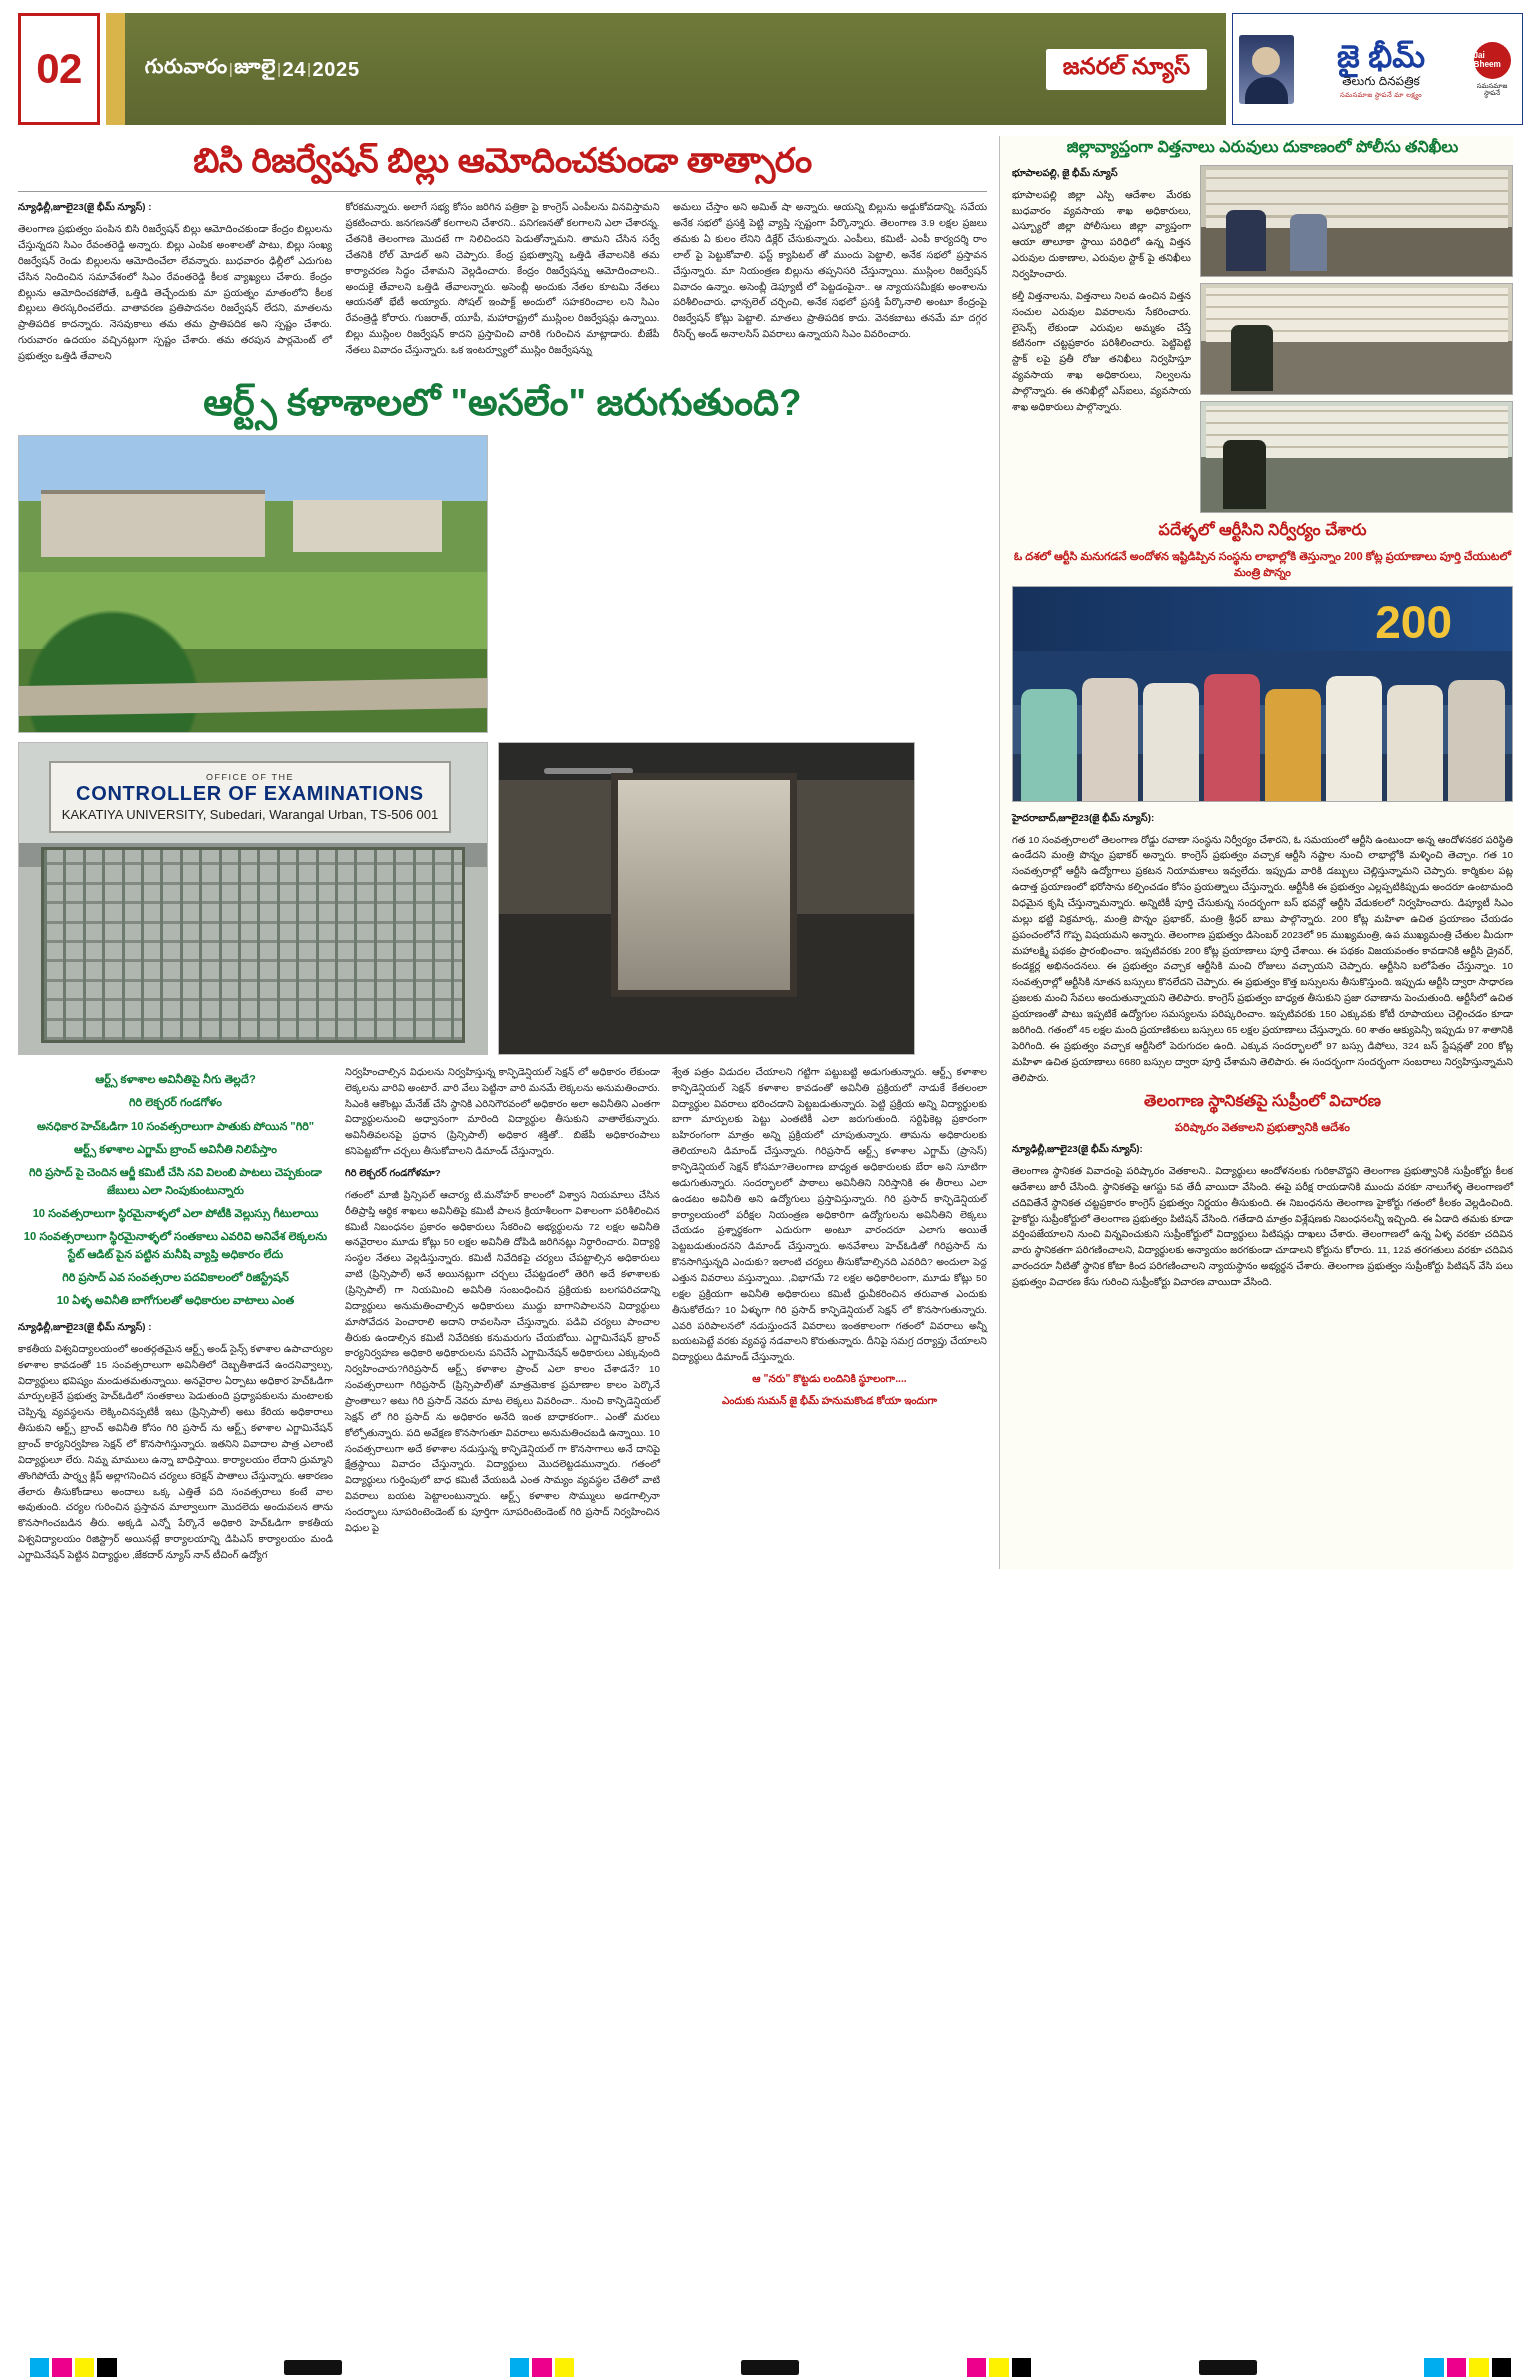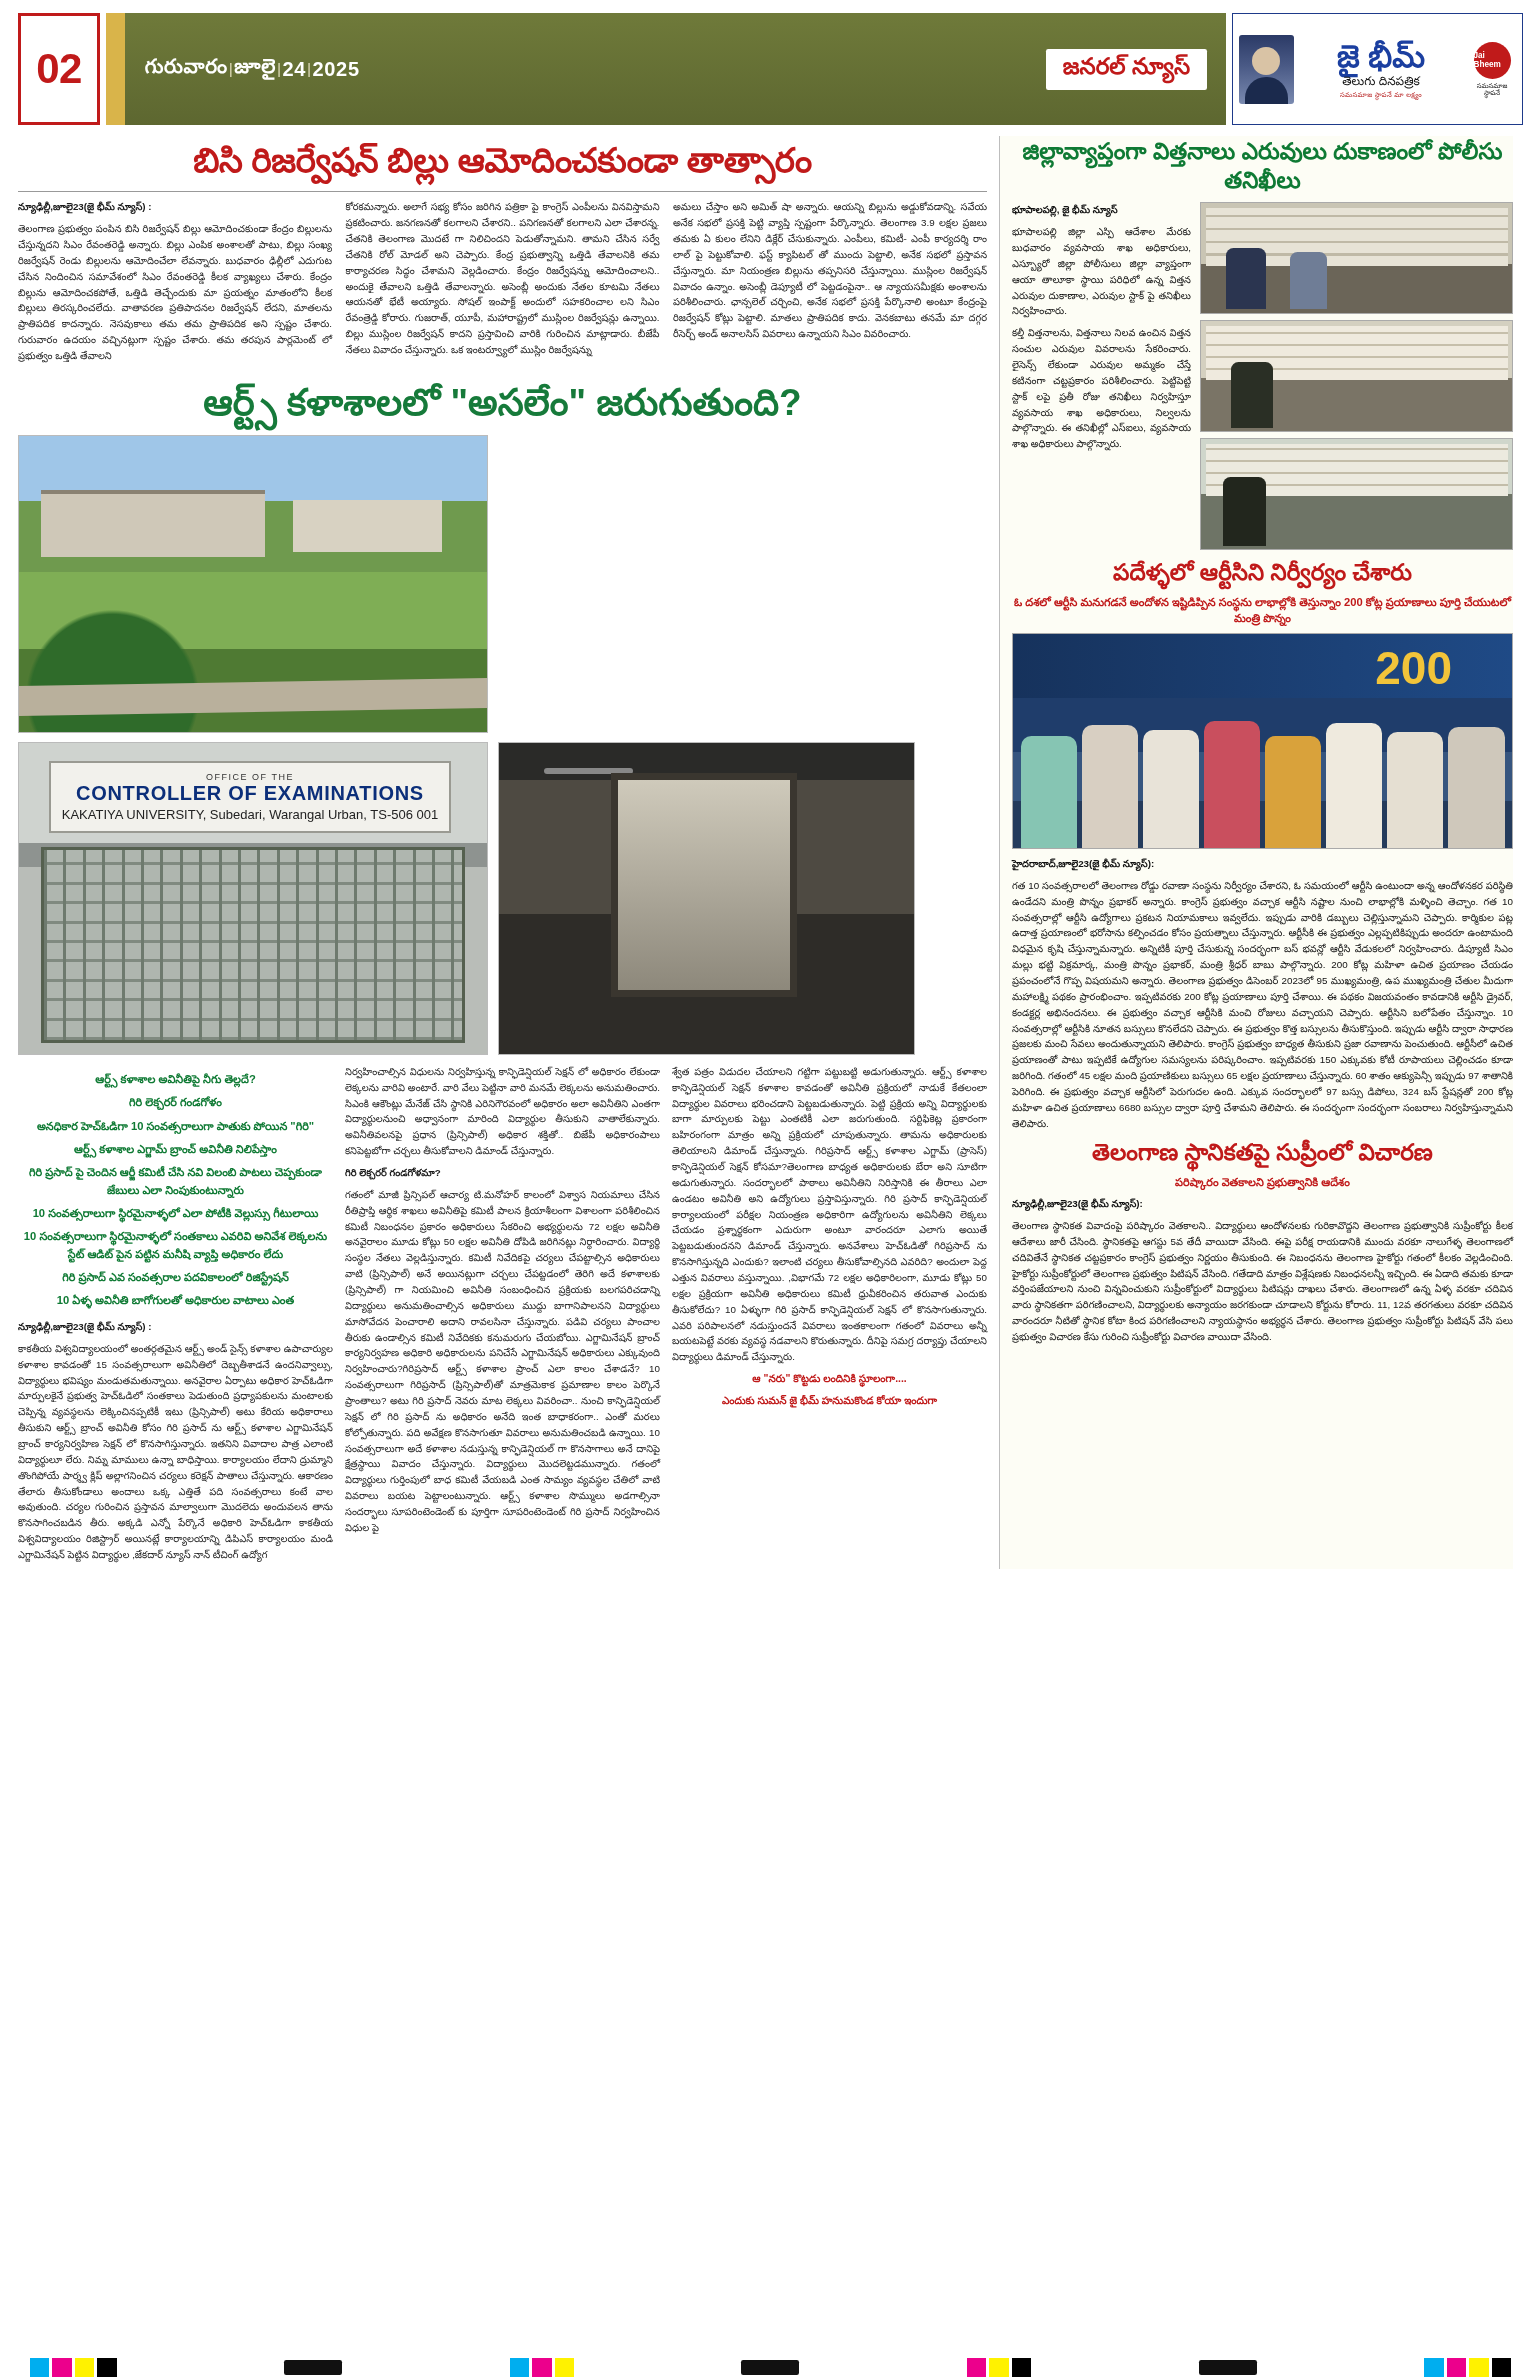--- a/index.html
+++ b/index.html
@@ -200,21 +200,21 @@
 
   
   .green-block {
     color:#0f7a34; font-size:11.2px; font-weight:bold; line-height:1.6;
     text-align:center; margin:7.5px 0 9px 0;
   }
   .green-block div { margin-bottom:5.2px; }
 
   
   .r-headline {
-    font-size:23px; font-weight:bold; color:#0f7a34;
+    font-size:16px; font-weight:bold; color:#0f7a34;
     text-align:center; line-height:1.25; margin:1.5px 0 7.5px 0;
   }
   .r-headline.red { color:#c01a1a; }
   .r-sub {
     font-size:11.2px; font-weight:bold; color:#c01a1a; text-align:center;
     line-height:1.45; margin-bottom:6px;
   }
   .r-body { font-size:9.8px; line-height:1.62; text-align:justify; }
   .r-body p { margin:0 0 6px 0; }
   .r-photos { display:flex; flex-direction:column; gap:6px; width:313px; float:right; margin:0 0 6px 9px;}

